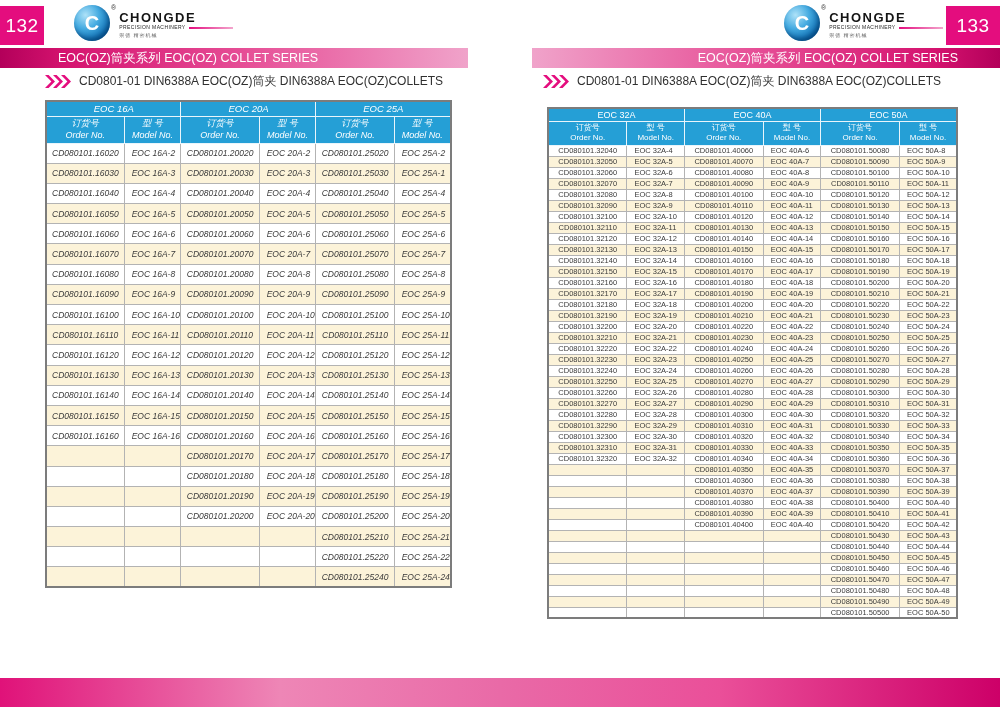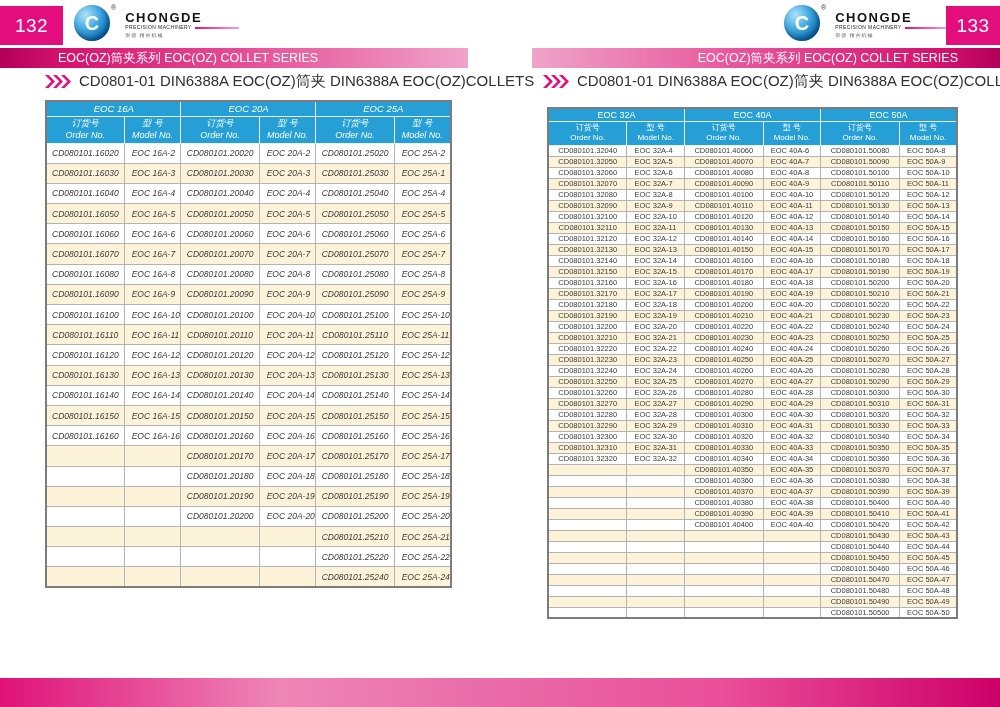--- a/index.html
+++ b/index.html
@@ -9,36 +9,36 @@
     font-family:"Liberation Sans","DejaVu Sans",sans-serif;
   }
   .canvas { position:absolute; inset:0; }
 
   
   .page-box {
     position:absolute; top:6px; height:39px; background:#e40d7e; color:#fff;
     font-size:19px; display:flex; align-items:center; justify-content:center;
     letter-spacing:.5px;
   }
-  #box-left  { left:0;     width:63px; }
+  #box-left  { left:0;     width:44px; }
   #box-right { left:946px; width:54px;text-align:center; }
 
   
   .logo { position:absolute; top:5px; display:flex; align-items:flex-start; }
   #logo-left  { left:74px; }
   #logo-right { left:784px; }
   .logo-circle {
     width:36px; height:36px; border-radius:50%; flex:0 0 auto;
     background:radial-gradient(circle at 32% 28%, #aee2f8 0%, #45abe1 38%, #0f6fb3 72%, #084e8a 100%);
     color:#fff; display:flex; align-items:center; justify-content:center;
     font-weight:bold; font-size:20px;
     box-shadow:inset -2px -3px 4px rgba(0,40,80,.45);
   }
   .logo-reg { font-size:7px; color:#333; margin:-1px 0 0 1px; }
-  .logo-text { margin-left:9px; padding-top:6px; }
+  .logo-text { margin-left:3px; padding-top:6px; }
   .logo-brand { font-size:13px; font-weight:bold; letter-spacing:1.5px; color:#141414; line-height:1; }
   .logo-sub { display:flex; align-items:center; gap:3px; margin-top:1px; }
   .logo-sub span.tagline { font-size:5px; letter-spacing:.4px; color:#262626; line-height:1; white-space:nowrap; }
   .logo-dash { width:44px; height:2px; background:linear-gradient(90deg,#e40d7e,#f3a6cd); }
   .logo-cn { font-size:5px; color:#666; margin-top:2px; letter-spacing:1px; white-space:nowrap; }
 
   
   .title-bar {
     position:absolute; top:48px; height:20px; width:468px; color:#fff;
     font-size:12.5px; display:flex; align-items:center; white-space:nowrap;
@@ -46,21 +46,21 @@
   #title-left {
     left:0; padding-left:58px;
     background:linear-gradient(90deg,#b3005a 0%,#d5136f 14%,#e75399 55%,#f0a3ca 100%);
   }
   #title-right {
     left:532px; justify-content:flex-end; padding-right:42px;
     background:linear-gradient(90deg,#f0a3ca 0%,#e75399 45%,#d5136f 86%,#b3005a 100%);
   }
 
   
-  .subtitle { position:absolute; top:73px; height:16px; display:flex; align-items:center; font-size:15px; color:#303030; white-space:nowrap; }
+  .subtitle { position:absolute; top:73px; height:16px; display:flex; align-items:center; font-size:12px; color:#303030; white-space:nowrap; }
   #subtitle-left  { left:45px; }
   #subtitle-right { left:543px; }
   .chevron-wrap { margin-right:8px; display:flex; align-items:center; }
 
   
   .table-host { position:absolute; }
   #table-left  { left:45px;  top:100px; width:407px;font-style:italic; }
   #table-right { left:547px; top:107px; width:411px; }
   table.collet-table { border-collapse:collapse; width:100%; table-layout:fixed; border:2px solid #7c7c7c; background:#fff; }
   .collet-table th { background:#259fd6; color:#fff; font-weight:normal; border:1px solid #e9f5fb; }

